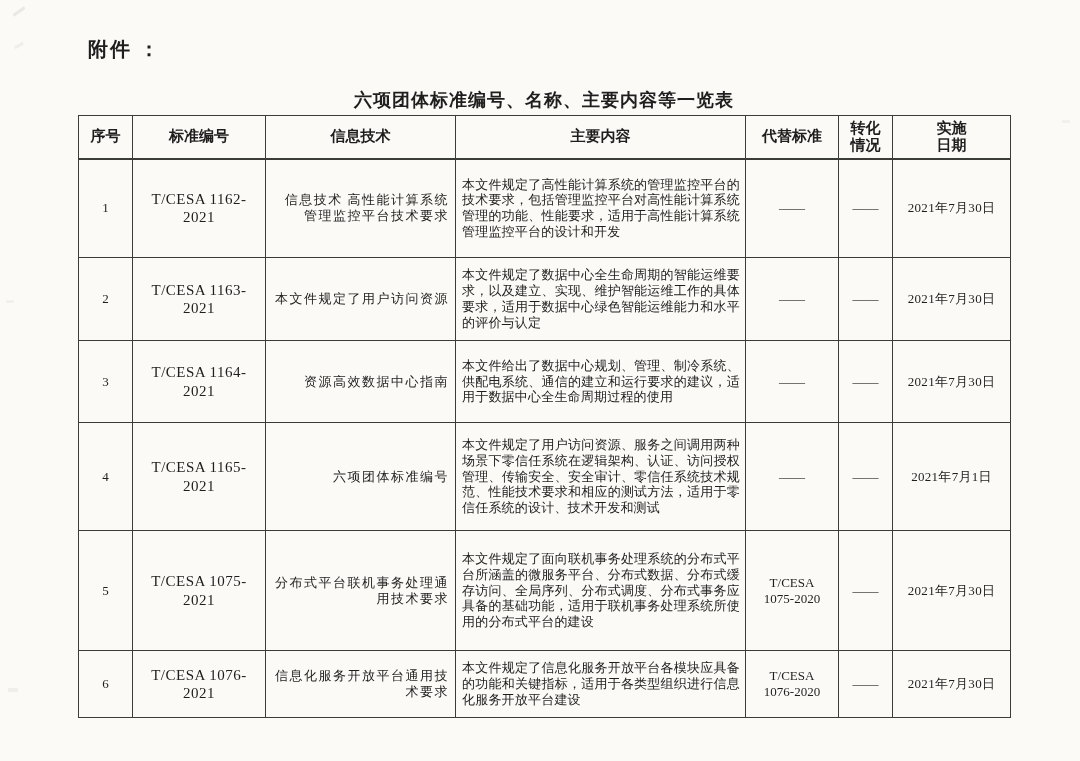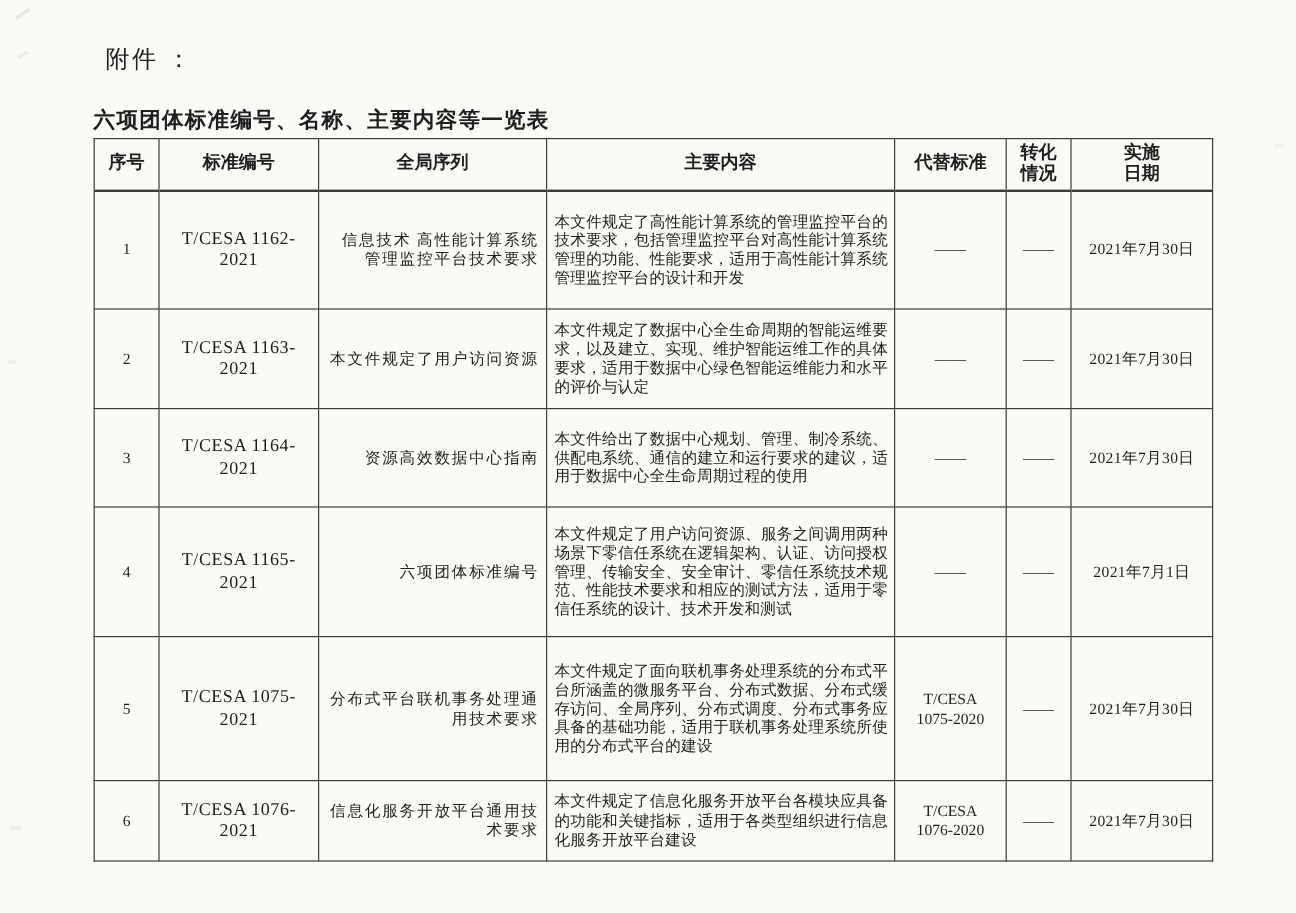--- a/index.html
+++ b/index.html
@@ -23,29 +23,29 @@
   .a2 { left: 14px; top: 44px; width: 10px; height: 3px; transform: rotate(-30deg); opacity:.12; }
   .a3 { left: 6px; top: 300px; width: 8px; height: 3px; opacity:.10; }
   .a4 { left: 8px; top: 688px; width: 10px; height: 4px; opacity:.12; }
   .a5 { left: 1062px; top: 120px; width: 8px; height: 3px; opacity:.10; }
 
   .attachment {
     position: absolute;
     left: 88px;
     top: 36px;
     font-size: 20px;
-    font-weight: normal;
+    font-weight: bold;
     letter-spacing: 2px;
   }
   .doc-title {
     position: absolute;
     left: 78px;
     top: 88px;
     width: 932px;
-    text-align: left;
+    text-align: center;
     font-size: 18px;
     font-weight: bold;
     letter-spacing: 1px;
   }
   table.std-table {
     position: absolute;
     left: 78px;
     top: 115px;
     width: 932px;
     border-collapse: collapse;
@@ -105,21 +105,21 @@
       <col style="width:190px">
       <col style="width:290px">
       <col style="width:93px">
       <col style="width:54px">
       <col style="width:118px">
     </colgroup>
     <thead>
       <tr>
         <th>序号</th>
         <th>标准编号</th>
-        <th>全局序列</th>
+        <th>信息技术</th>
         <th>主要内容</th>
         <th>代替标准</th>
         <th>转化
 情况</th>
         <th>实施
 日期</th>
       </tr>
     </thead>
     <tbody id="table-body">
         <tr>

